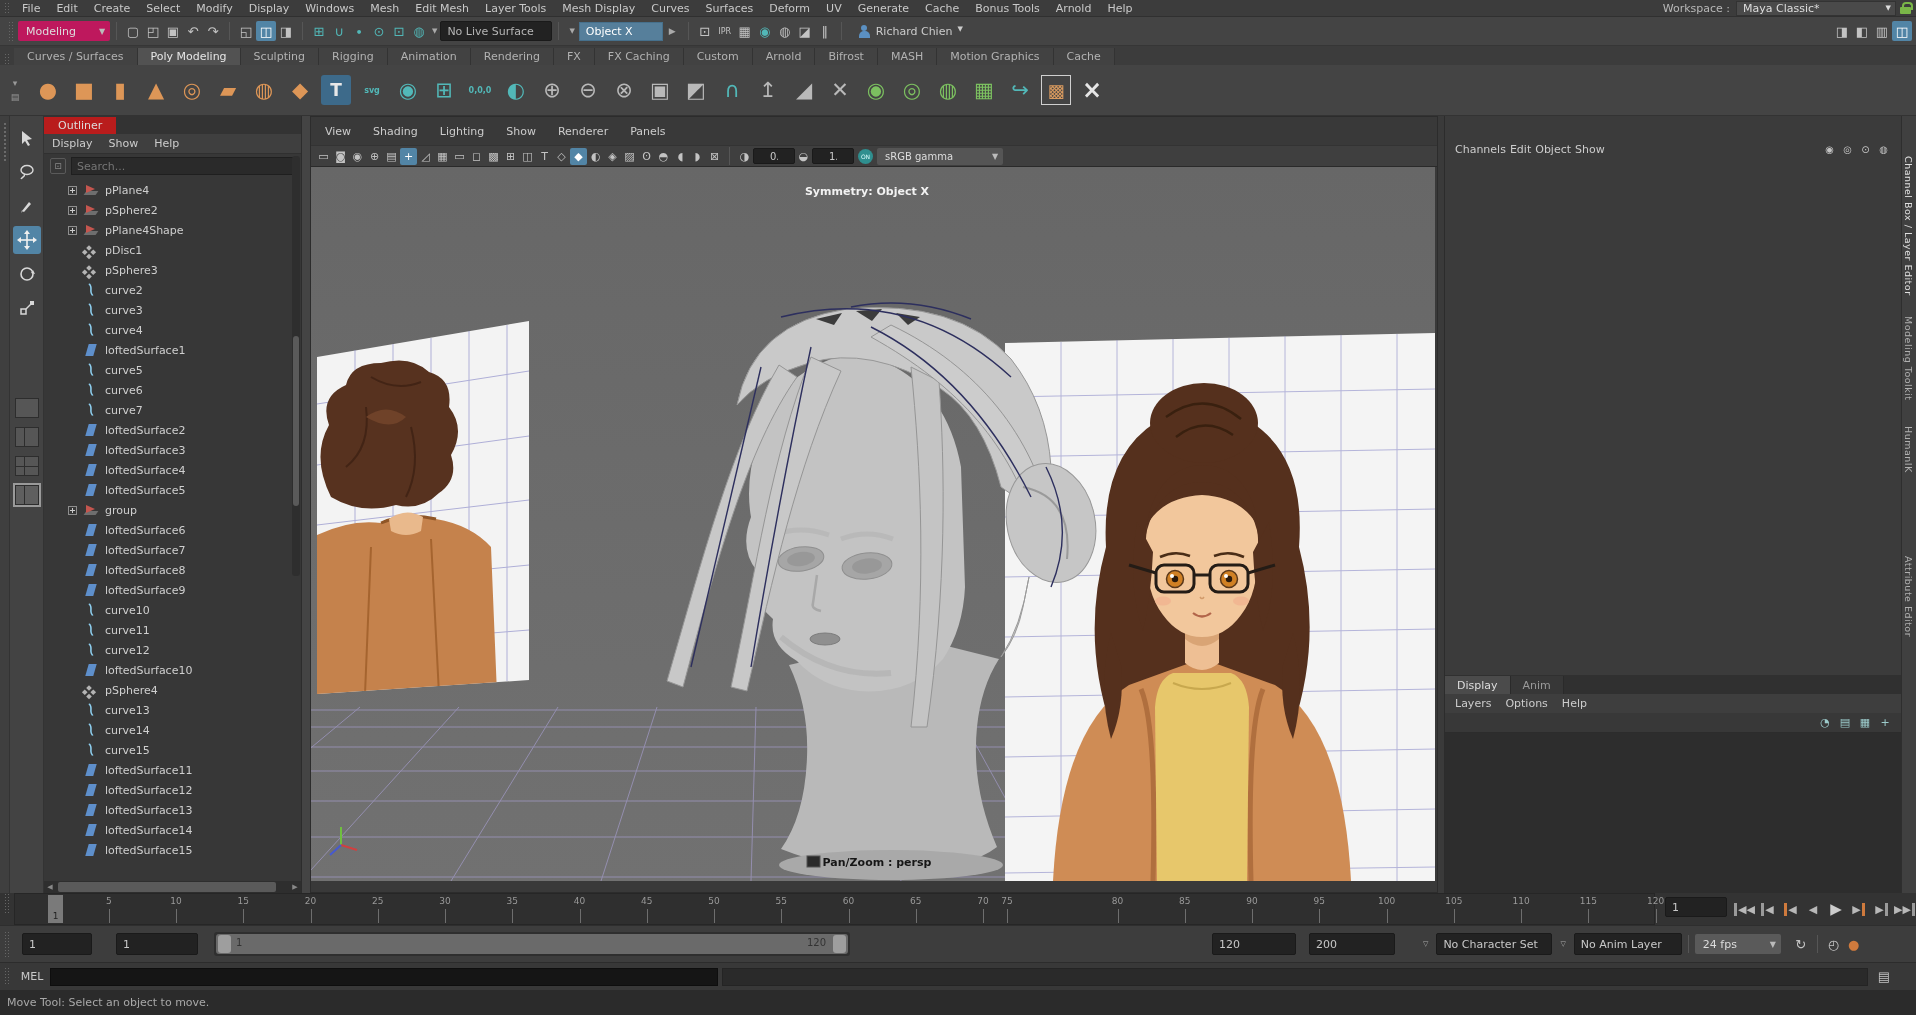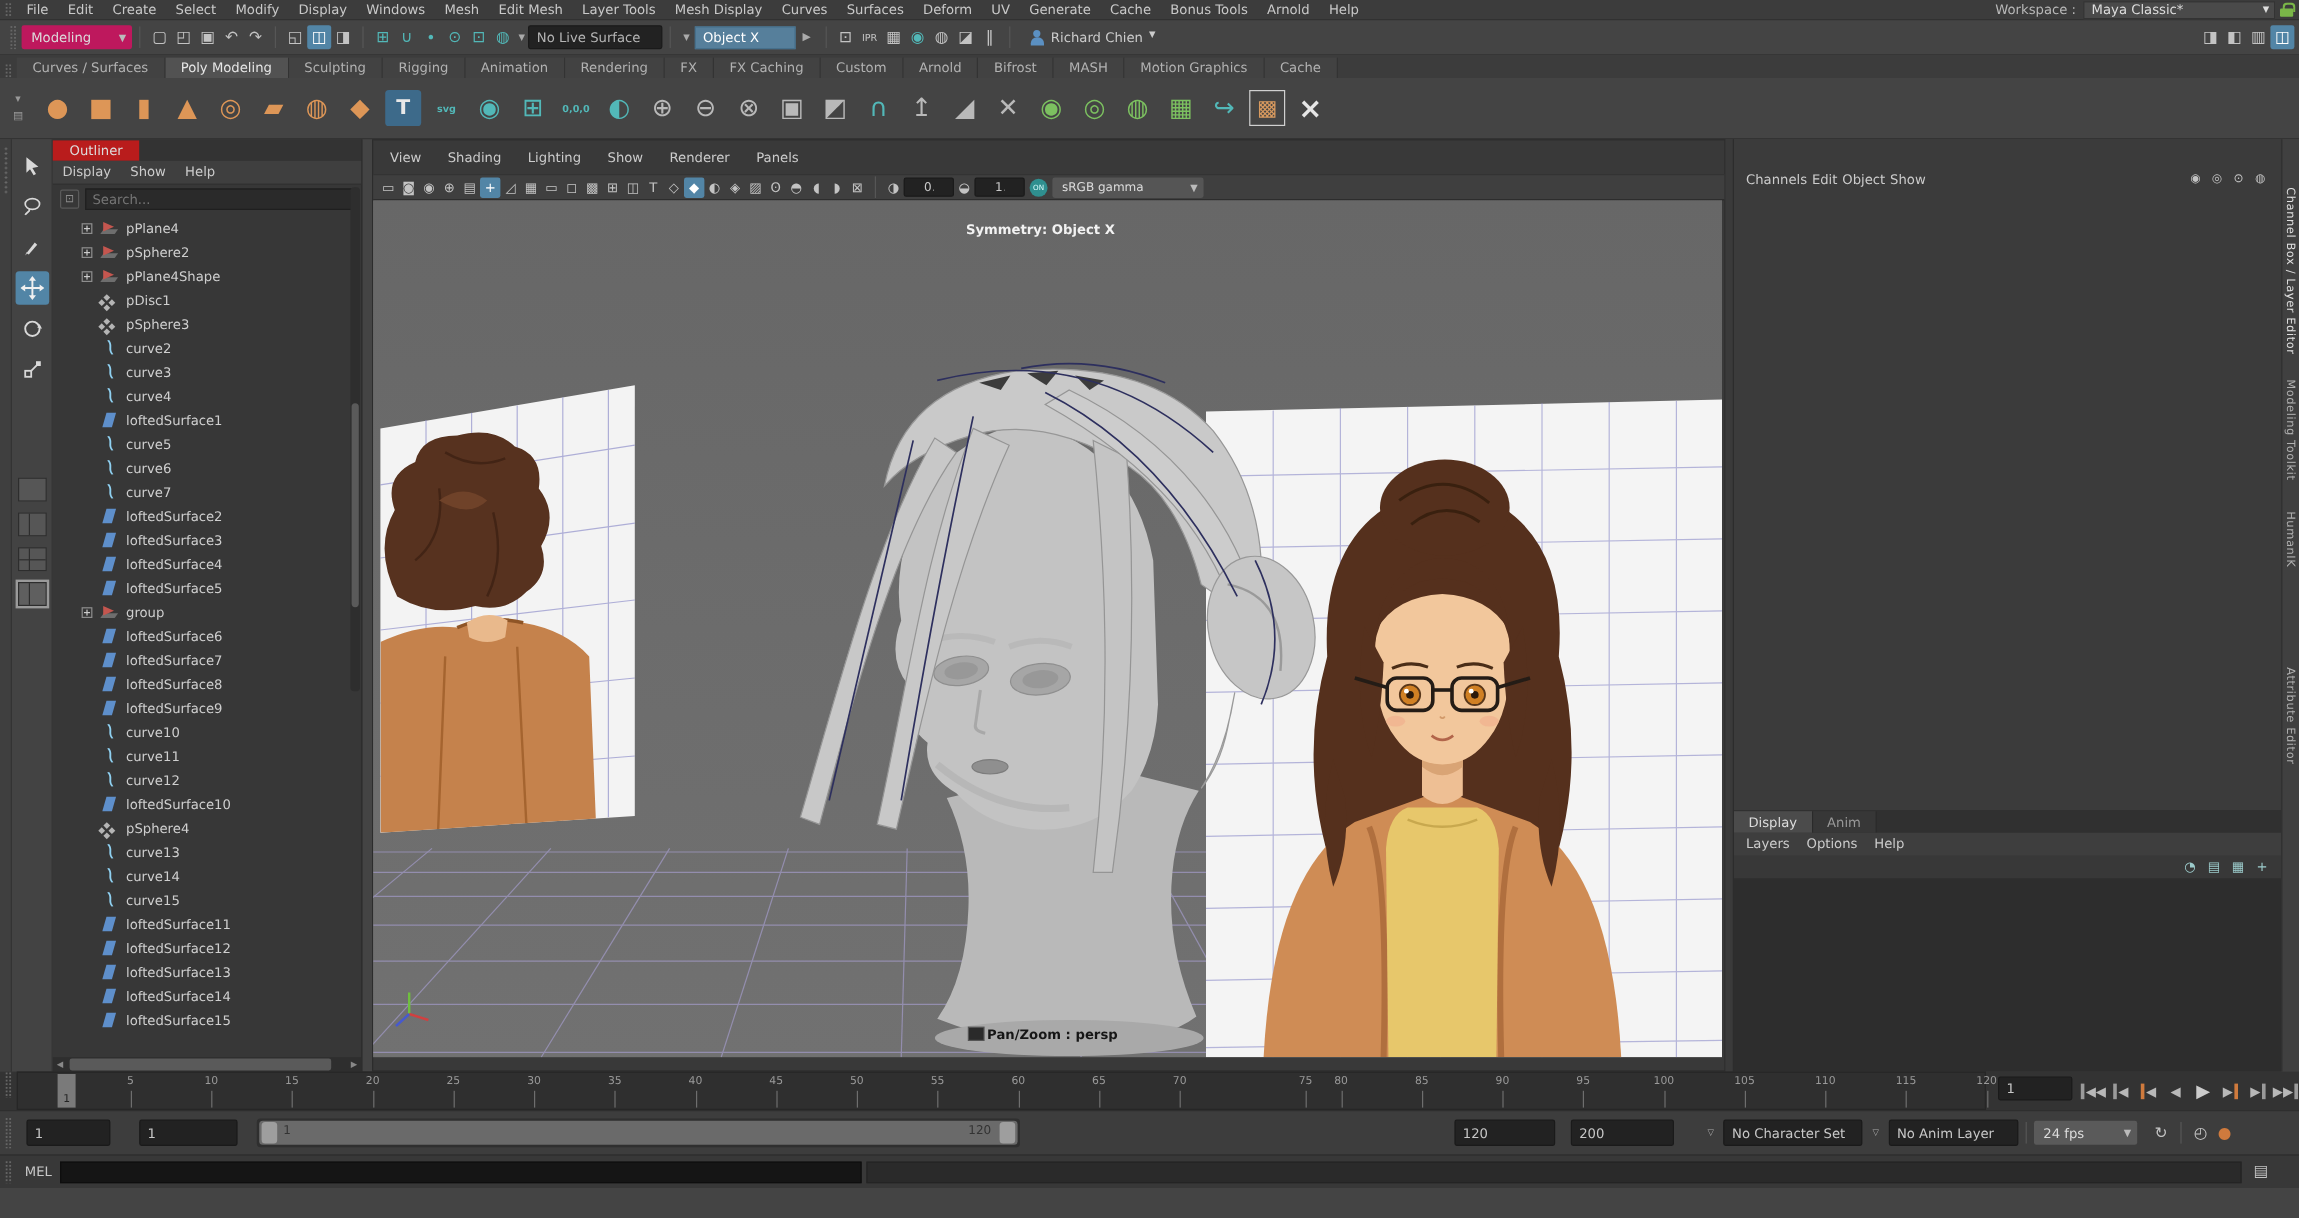--- a/index.html
+++ b/index.html
@@ -864,21 +864,21 @@
           <div class="tick" style="left: 362.8px;">25</div>
           <div class="tick" style="left: 430.05px;">30</div>
           <div class="tick" style="left: 497.3px;">35</div>
           <div class="tick" style="left: 564.55px;">40</div>
           <div class="tick" style="left: 631.8px;">45</div>
           <div class="tick" style="left: 699.05px;">50</div>
           <div class="tick" style="left: 766.3px;">55</div>
           <div class="tick" style="left: 833.55px;">60</div>
           <div class="tick" style="left: 900.8px;">65</div>
           <div class="tick" style="left: 968.05px;">70</div>
-          <div class="tick" style="left: 1073px;">75</div>
+          <div class="tick" style="left: 992px;">75</div>
           <div class="tick" style="left: 1102.55px;">80</div>
           <div class="tick" style="left: 1169.8px;">85</div>
           <div class="tick" style="left: 1237.05px;">90</div>
           <div class="tick" style="left: 1304.3px;">95</div>
           <div class="tick" style="left: 1371.55px;">100</div>
           <div class="tick" style="left: 1438.8px;">105</div>
           <div class="tick" style="left: 1506.05px;">110</div>
           <div class="tick" style="left: 1573.3px;">115</div>
           <div class="tick" style="left: 1640.55px;">120</div>
         </div>
@@ -943,14 +943,17 @@
   </div>
 
   <div id="cmdrow" class="abs">
     <div class="grip"></div>
     <span id="mel-label">MEL</span>
     <input id="mel-input" style="">
     <div id="mel-result"></div>
     <div class="icn" style="margin-left:6px">▤</div>
   </div>
 
+  <div id="helprow" class="abs">
+    <span>Move Tool: Select an object to move.</span>
+  </div>
 
 </div>
 
 </body></html>

